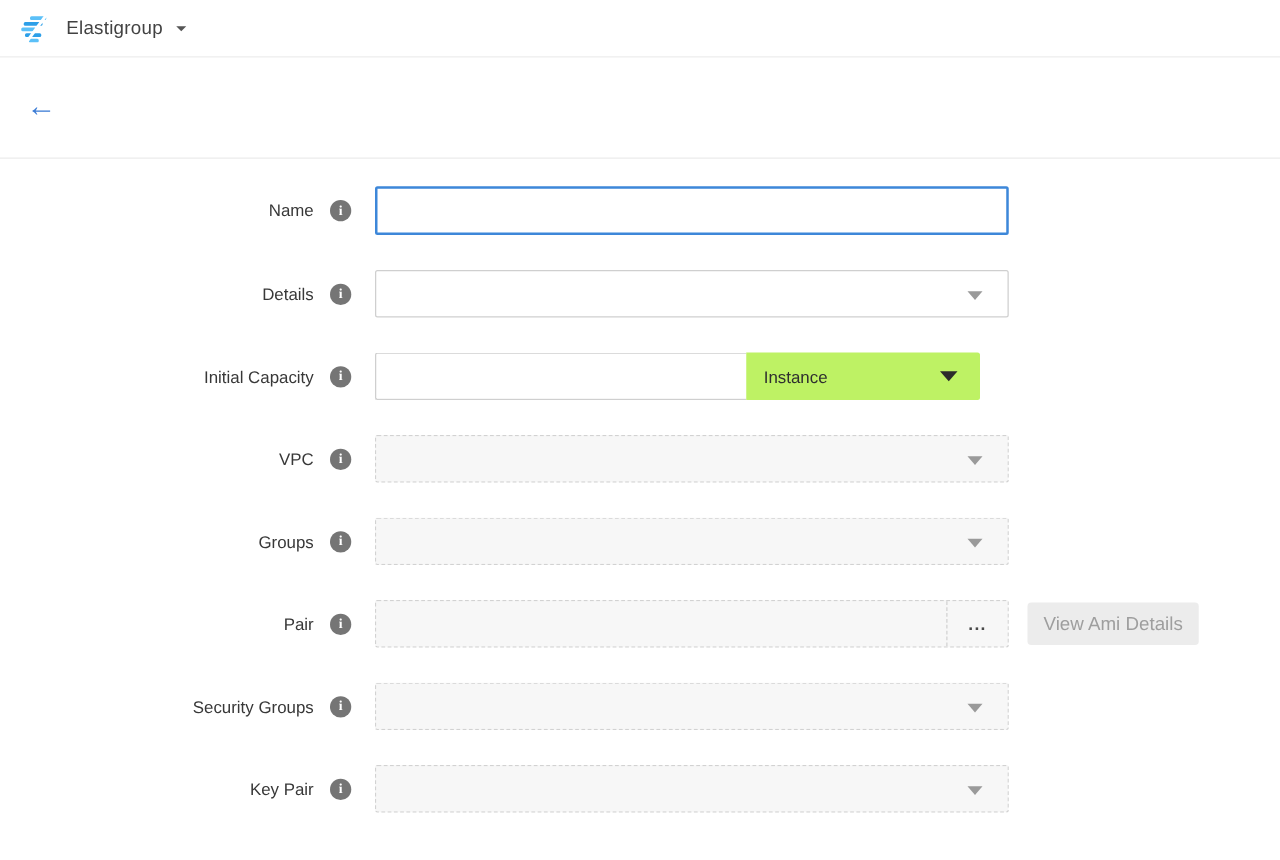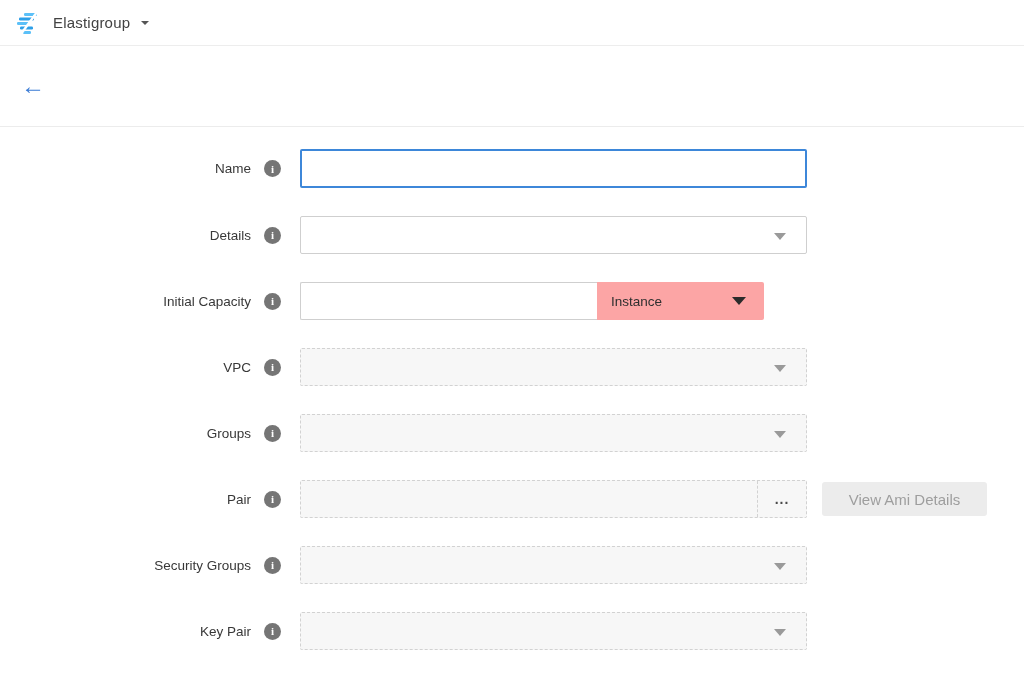--- a/index.html
+++ b/index.html
@@ -45,36 +45,36 @@
   .select { width:507px; height:38px; border:1px solid #cfcfcf; background:#fff;
     border-radius:2px; position:relative; cursor:pointer; }
   .select .dd { position:absolute; right:20px; top:16px; width:0; height:0;
     border-left:6px solid transparent; border-right:6px solid transparent;
     border-top:7px solid #9a9a9a; }
   .select.disabled { border:1px dashed #d2d2d2; background:#f7f7f7; }
 
   .cap-input { width:297px; height:38px; border:1px solid #cfcfcf;
     border-right:none; background:#fff; border-radius:2px 0 0 2px; outline:none;
     padding:0 10px; font-size:14px; font-family:"Liberation Sans", sans-serif; }
-  .unit-select { width:167px; height:38px; background:#fca5a5; display:flex;
+  .unit-select { width:187px; height:38px; background:#bef264; display:flex;
     align-items:center; justify-content:space-between; padding:0 18px 0 14px;
     cursor:pointer; border-radius:0 2px 2px 0; }
   .unit-select .unit-label { font-size:13.5px; color:#2f2f2f; }
   .unit-select .dd { width:0; height:0; border-left:7px solid transparent;
     border-right:7px solid transparent; border-top:8px solid #2b2b2b; }
 
   .image-group { width:507px; height:38px; border:1px dashed #d2d2d2;
     background:#f7f7f7; border-radius:2px; display:flex; }
   .image-input { flex:1; background:transparent; border:none; outline:none;
     padding:0 10px; font-size:14px; font-family:"Liberation Sans", sans-serif; }
   .browse { width:49px; border-left:1px dashed #d2d2d2; display:flex;
     align-items:center; justify-content:center; color:#4a4a4a; font-size:14px;
     letter-spacing:1px; cursor:pointer; font-weight:bold; }
 
-  .side-btn { margin-left:15px; width:165px; height:34px; background:#ececec;
+  .side-btn { margin-left:15px; width:137px; height:34px; background:#ececec;
     border:none; border-radius:3px; color:#9e9e9e; font-size:15px;
     font-family:"Liberation Sans", sans-serif; cursor:default; }
 
   
   .logo { width:26px; height:22px; flex:none; }
 </style>
 </head>
 <body>
 
 <header class="topbar">

